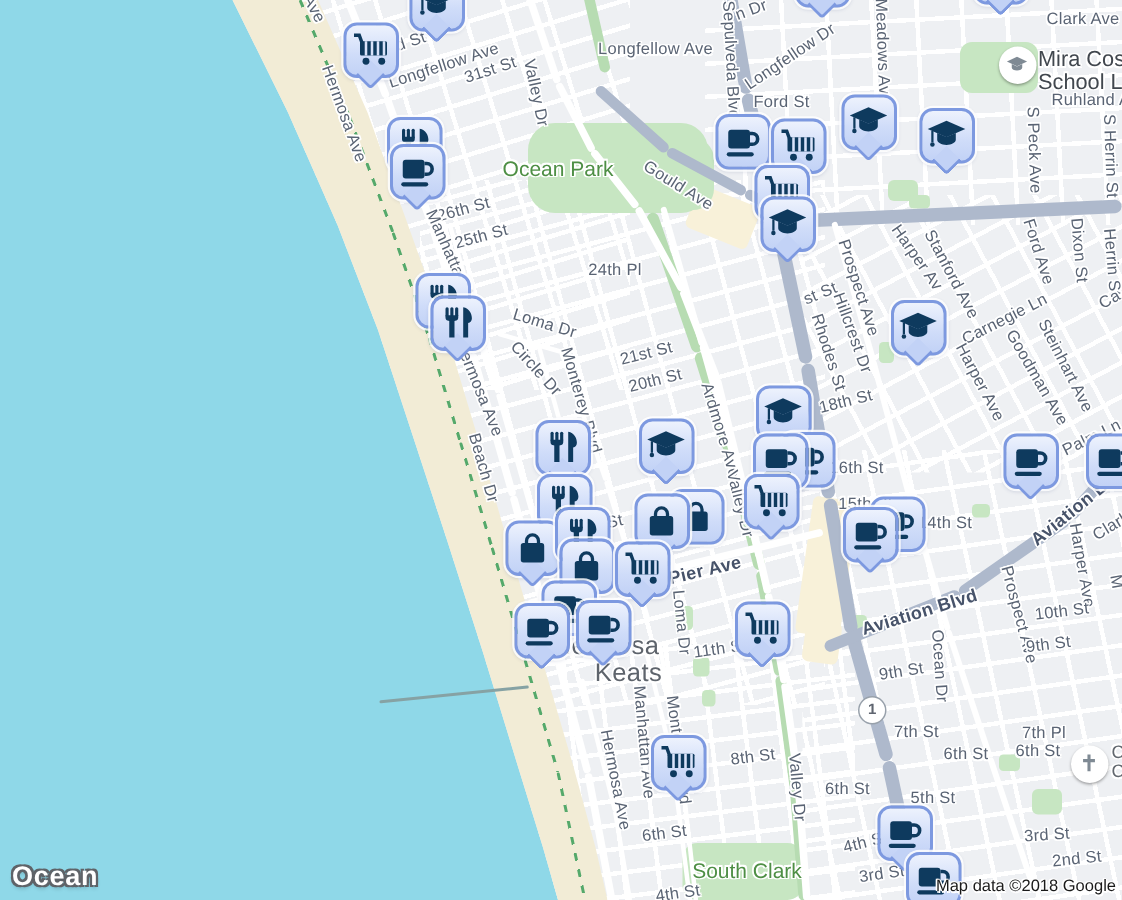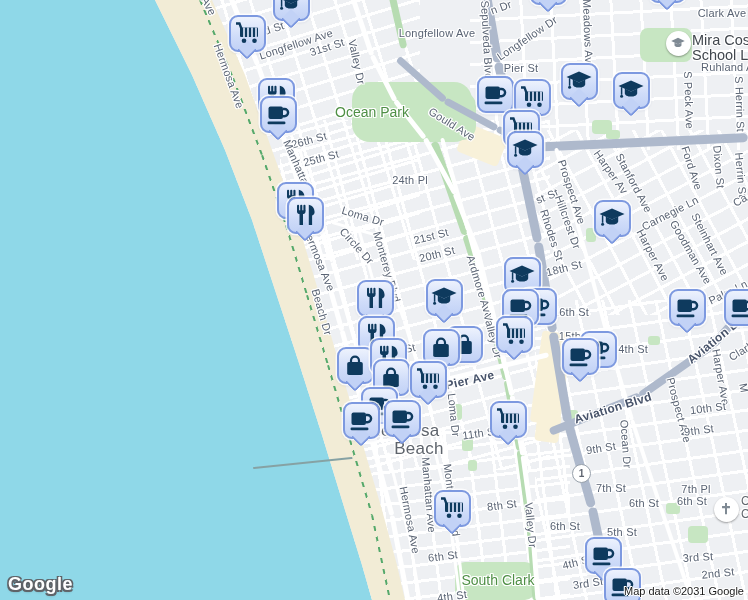--- a/index.html
+++ b/index.html
@@ -158,21 +158,21 @@
       <div class="lbl st" style="left: 296px; top: 44px; --r: -18deg;">Longfellow Ave</div>
       <div class="lbl st" style="left: 327px; top: 47px; --r: -18deg;">31st St</div>
       <div class="lbl st" style="left: 437px; top: 33px; --r: 0deg;">Longfellow Ave</div>
       <div class="lbl st" style="left: 357px; top: 62px; --r: 78deg;">Valley Dr</div>
       <div class="lbl st" style="left: 452px; top: 124px; --r: 32deg;">Gould Ave</div>
       <div class="lbl st" style="left: 487px; top: 40px; --r: 87deg;">Sepulveda Blvd</div>
       <div class="lbl st" style="left: 501px; top: 7px; --r: -20deg;">n Dr</div>
       <div class="lbl st" style="left: 527px; top: 38px; --r: -34deg;">Longfellow Dr</div>
       <div class="lbl st" style="left: 588px; top: 31px; --r: 88deg;">Meadows Av</div>
       <div class="lbl st" style="left: 722px; top: 13px; --r: 0deg;">Clark Ave</div>
-      <div class="lbl st" style="left: 521px; top: 68px; --r: 0deg;">Pier St</div>
+      <div class="lbl st" style="left: 521px; top: 68px; --r: 0deg;">Ford St</div>
       <div class="lbl st" style="left: 689px; top: 100px; --r: 88deg;">S Peck Ave</div>
       <div class="lbl st" style="left: 740px; top: 104px; --r: 88deg;">S Herrin St</div>
       <div class="lbl pk" style="left: 372px; top: 112px; --r: 0deg;">Ocean Park</div>
       <div class="lbl poi anchorl" style="left: 692px; top: 40px; --r: 0deg;">Mira Cost</div>
       <div class="lbl poi anchorl" style="left: 692px; top: 55px; --r: 0deg;">School La</div>
       <div class="lbl st anchorl" style="left: 701px; top: 67px; --r: 0deg;">Ruhland A</div>
       <div class="lbl st" style="left: 309px; top: 140px; --r: -15deg;">26th St</div>
       <div class="lbl st" style="left: 321px; top: 158px; --r: -15deg;">25th St</div>
       <div class="lbl st" style="left: 302px; top: 175px; --r: 66deg;">Manhattan Ave</div>
       <div class="lbl st" style="left: 410px; top: 180px; --r: 0deg;">24th Pl</div>
@@ -230,21 +230,21 @@
       <div class="lbl pk" style="left: 498px; top: 580px; --r: 0deg;">South Clark</div>
       <div class="lbl st" style="left: 452px; top: 596px; --r: -8deg;">4th St</div>
       <div class="lbl st" style="left: 480px; top: 433px; --r: -8deg;">11th St</div>
       <div class="lbl st" style="left: 454px; top: 415px; --r: 84deg;">Loma Dr</div>
       <div class="lbl st" style="left: 452px; top: 500px; --r: 83deg;">Monterey Blvd</div>
       <div class="lbl st" style="left: 429px; top: 495px; --r: 85deg;">Manhattan Ave</div>
       <div class="lbl st" style="left: 410px; top: 520px; --r: 79deg;">Hermosa Ave</div>
       <div class="lbl lg" style="left: 470px; top: 380px; --r: -13deg;">Pier Ave</div>
       <div class="lbl st" style="left: 410px; top: 348px; --r: -13deg;">St</div>
       <div class="lbl ci" style="left: 404px; top: 431px; --r: 0deg;">Hermosa</div>
-      <div class="lbl ci" style="left: 419px; top: 449px; --r: 0deg;">Beach</div>
+      <div class="lbl ci" style="left: 419px; top: 449px; --r: 0deg;">Keats</div>
       <div class="lbl ps anchorl" style="left: 741px; top: 501px; --r: 0deg;">C</div>
       <div class="lbl ps anchorl" style="left: 741px; top: 514px; --r: 0deg;">C</div>
     </div>
   <div class="layer" id="poi-layer">
       <div class="poi-circ" style="left: 665.5px; top: 30.5px;">
         <svg width="19" height="19" viewBox="0 0 24 24">
           <path fill="#7f8a94" d="M12 5.5 20.5 9.5 12 13.5 3.5 9.5z"></path>
           <path fill="#7f8a94" d="M7.6 11.6v3.1c0 1.3 2 2.3 4.4 2.3s4.4-1 4.4-2.3v-3.1L12 13.7z"></path>
         </svg>
       </div>
@@ -466,15 +466,15 @@
             <rect x="4.5" y="6.5" width="14.5" height="12.5" rx="2" fill="#0e3a5e"></rect>
             <path d="M19 9h1.5a3.6 3.6 0 0 1 0 7.2H19" fill="none" stroke="#0e3a5e" stroke-width="2.4"></path>
             <rect x="3.5" y="21.5" width="18" height="2.8" rx="1.4" fill="#0e3a5e"></rect>
           </svg></span></div>
       <div class="pin" style="left: 723.5px; top: 288.5px;"><span><svg width="28" height="28" viewBox="0 0 28 28">
             <rect x="4.5" y="6.5" width="14.5" height="12.5" rx="2" fill="#0e3a5e"></rect>
             <path d="M19 9h1.5a3.6 3.6 0 0 1 0 7.2H19" fill="none" stroke="#0e3a5e" stroke-width="2.4"></path>
             <rect x="3.5" y="21.5" width="18" height="2.8" rx="1.4" fill="#0e3a5e"></rect>
           </svg></span></div>
     </div>
-  <div id="google-logo">Google</div>
-  <div id="attribution">Map data ©2031 Google</div>
+  <div id="google-logo">Ocean</div>
+  <div id="attribution">Map data ©2018 Google</div>
 </div>
 
 </body></html>

